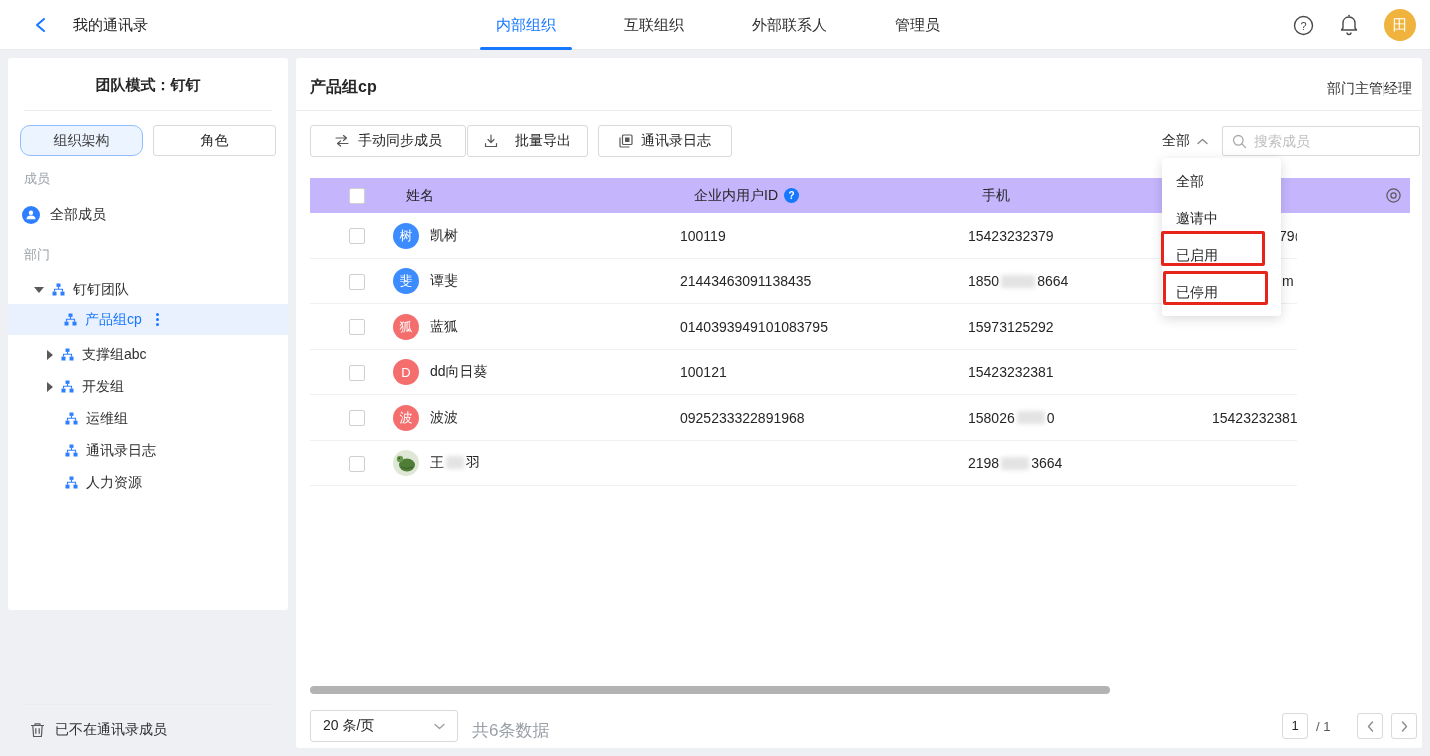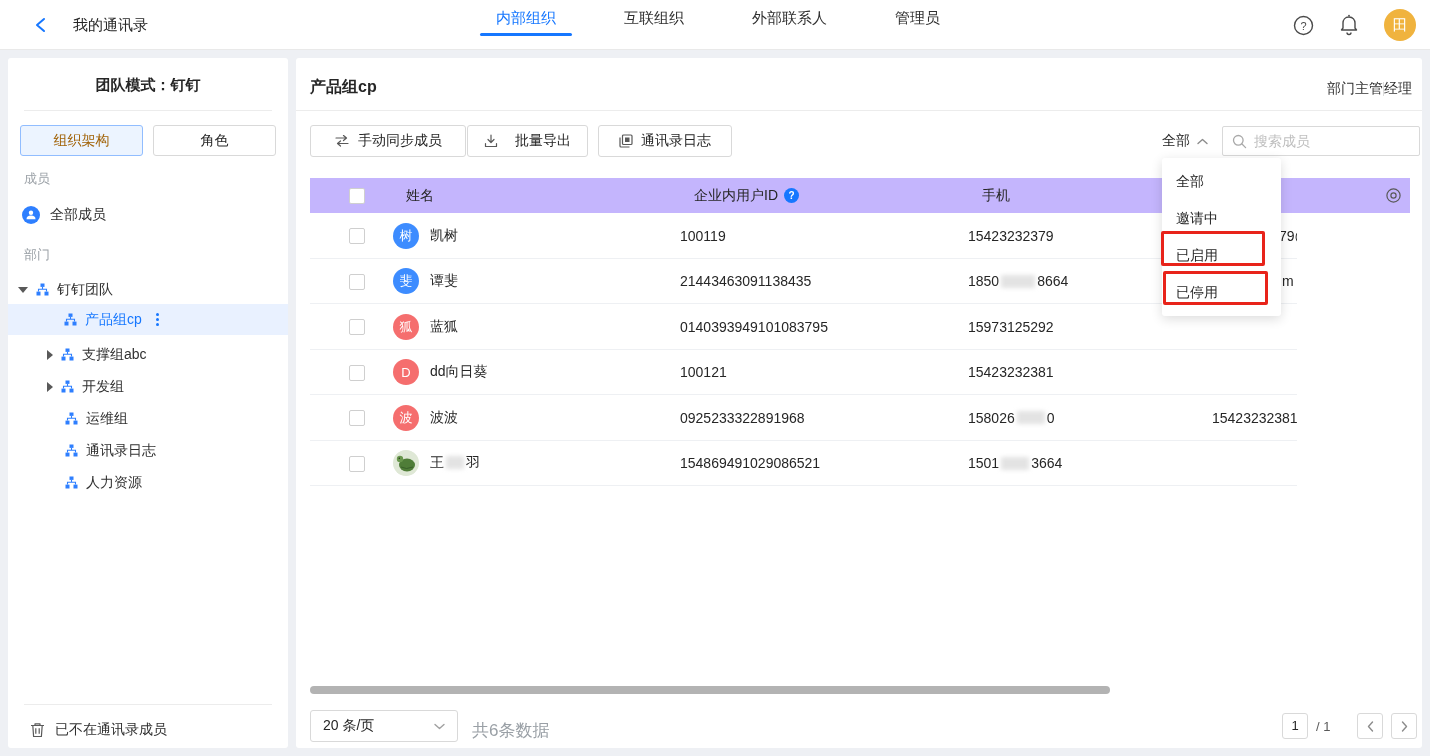--- a/index.html
+++ b/index.html
@@ -5,37 +5,37 @@
   * { margin:0; padding:0; box-sizing:border-box; }
   html,body { width:1430px; height:756px; }
   body { font-family:"Liberation Sans","DejaVu Sans",sans-serif; color:#262626; background:#eef0f4; overflow:hidden; }
   #canvas { position:relative; width:1430px; height:756px; background:#eef0f4; }
 
   
   .topbar { position:absolute; left:0; top:0; width:1430px; height:50px; background:#fff; border-bottom:1px solid #e9e9e9; z-index:30; }
   .back-group { position:absolute; left:34px; top:0; height:50px; display:flex; align-items:center; gap:26px; cursor:pointer; }
   .back-group .txt { font-size:15px; color:#262626; }
   .top-tabs { position:absolute; left:462px; top:0; height:50px; display:flex; }
-  .top-tab { position:relative; height:36px; display:flex; align-items:center; padding:0 34px; font-size:15px; color:#303030; cursor:pointer; }
+  .top-tab { position:relative; height:50px; display:flex; align-items:center; padding:0 34px; font-size:15px; color:#303030; cursor:pointer; }
   .top-tab.active { color:#1677ff; }
   .top-tab.active::after { content:""; position:absolute; left:18px; right:18px; bottom:0; height:3px; background:#1677ff; border-radius:2px; }
   .top-icons { position:absolute; right:14px; top:0; height:50px; display:flex; align-items:center; gap:24px; }
   .icon-btn { width:22px; height:22px; display:flex; align-items:center; justify-content:center; cursor:pointer; }
   .avatar-top { width:32px; height:32px; border-radius:50%; background:#f0b33e; color:#fff; font-size:15px; display:flex; align-items:center; justify-content:center; cursor:pointer; }
 
   
   .card { position:absolute; background:#fff; border-radius:3px; }
-  .sidebar { left:8px; top:58px; width:280px; height:690px; }
+  .sidebar { left:8px; top:58px; width:280px; height:552px; }
   .main { left:296px; top:58px; width:1126px; height:690px; }
 
   
   .team-mode { position:absolute; left:0; top:18px; width:100%; text-align:center; font-size:15px; font-weight:bold; color:#262626; }
   .sb-divider { position:absolute; left:16px; right:16px; top:52px; height:1px; background:#ececec; }
   .seg-btn { position:absolute; top:67px; height:31px; width:123px; border:1px solid #d9d9d9; border-radius:3px; background:#fff; display:flex; align-items:center; justify-content:center; font-size:14px; color:#262626; cursor:pointer; }
-  .seg-btn.org { left:12px; background:#ecf4ff; border-color:#91bdff; color:#a16207; }
+  .seg-btn.org { left:12px; background:#ecf4ff; border-color:#91bdff; color:#404040;border-radius:10px; }
   .seg-btn.role { left:145px; }
   .sb-label { position:absolute; left:16px; font-size:13px; color:#9aa0a6; }
   .sb-item { position:absolute; left:0; width:100%; height:30px; display:flex; align-items:center; font-size:14px; color:#303030; cursor:pointer; }
   .sb-item .ic { margin-left:14px; margin-right:10px; display:flex; }
   .tree-row { position:absolute; left:0; width:100%; height:31px; display:flex; align-items:center; font-size:14px; color:#303030; cursor:pointer; }
   .tree-row .caret { width:0; height:0; margin-right:8px; }
   .caret-down { border-left:5px solid transparent; border-right:5px solid transparent; border-top:6px solid #595959; }
   .caret-right { border-top:5px solid transparent; border-bottom:5px solid transparent; border-left:6px solid #595959; }
   .tree-row .org-ic { margin-right:8px; display:flex; }
   .tree-row.selected { background:#e9f1ff; color:#1677ff; }
@@ -152,21 +152,21 @@
             <circle cx="9" cy="9" r="9" fill="#2e7fff"></circle>
             <circle cx="9" cy="6.8" r="2.2" fill="#fff"></circle>
             <path d="M4.5 13.2 a4.5 3.6 0 0 1 9 0 Z" fill="#fff"></path>
           </svg>
       </span>
       <span>全部成员</span>
     </div>
 
     <div class="sb-label" style="top:188px">部门</div>
 
-    <div class="tree-row" style="top:216px; padding-left:10px">
+    <div class="tree-row" style="top:216px; padding-left:26px">
       <span class="caret caret-down"></span>
       <span class="org-ic">
         <svg width="13" height="13" viewBox="0 0 13 13">
             <rect x="4.5" y="0.5" width="4" height="3.4" fill="#2e7fff"></rect>
             <rect x="0.5" y="8.6" width="4" height="3.9" fill="#2e7fff"></rect>
             <rect x="8.5" y="8.6" width="4" height="3.9" fill="#2e7fff"></rect>
             <path d="M6.5 3.9 V6.2 M2.5 8.6 V6.2 H10.5 V8.6" fill="none" stroke="#2e7fff" stroke-width="1.1"></path>
           </svg>
       </span>
       <span>钉钉团队</span>
@@ -394,23 +394,22 @@
                 <ellipse cx="14" cy="15" rx="8" ry="6.5" fill="#4f7d38"></ellipse>
                 <circle cx="7" cy="9" r="3.2" fill="#69974d"></circle>
                 <circle cx="6.3" cy="8.2" r="0.8" fill="#2b3c20"></circle>
                 <path d="M8 17 Q13 20 20 17" stroke="#39602a" stroke-width="1" fill="none"></path>
               </svg>
           </span>
           <span>
             <span>王</span><span class="blur-chunk bw18"></span><span>羽</span>
           </span>
         </div>
-        <div class="cell c-id">154869491029086521</div>
         <div class="cell c-phone">
-          <span>1501</span>
+          <span>2198</span>
             <span class="blur-chunk bw28"></span>
             <span>3664</span>
         </div>
       </div>
     </div>
 
     <div class="email-layer">
       <span class="efrag f1">79@</span>
       <span class="efrag f2">m</span>
       <span class="efrag f4">15423232381@</span>

